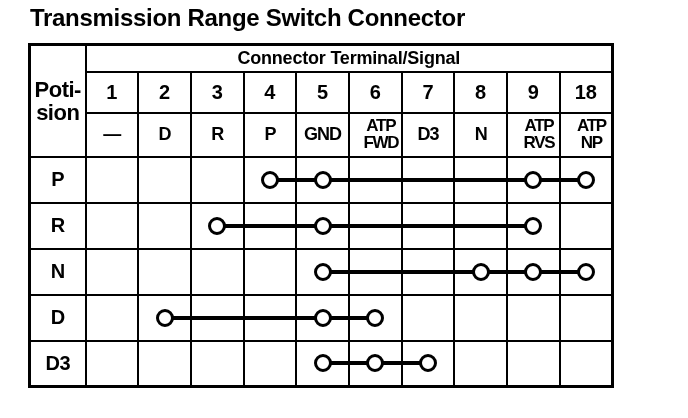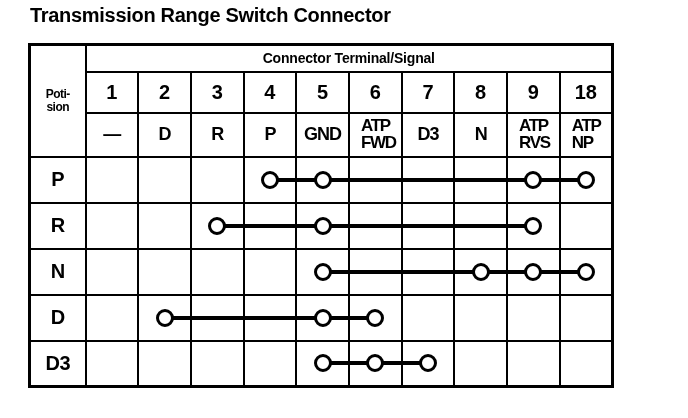--- a/index.html
+++ b/index.html
@@ -10,21 +10,21 @@
     background: #ffffff;
     color: #000000;
     font-family: "Liberation Sans", sans-serif;
     overflow: hidden;
   }
   .title {
     position: absolute;
     left: 30px;
     top: 4px;
     margin: 0;
-    font-size: 20px;
+    font-size: 24px;
     font-weight: bold;
     letter-spacing: -0.3px;
     white-space: nowrap;
   }
   table.grid {
     position: absolute;
     left: 28px;
     top: 43px;
     width: 586px;
     border-collapse: collapse;
@@ -42,31 +42,31 @@
     overflow: hidden;
   }
   tr.row-group   { height: 27px; }
   tr.row-term    { height: 41px; }
   tr.row-signal  { height: 44px; }
   tr.row-data    { height: 46px; }
 
   th.corner {
     text-align: left;
     padding-left: 2px;
-    font-size: 12px;
+    font-size: 22px;
     line-height: 1.05;
     letter-spacing: -0.5px;
   }
-  th.group  { font-size: 14px; letter-spacing: -0.2px; margin-top: 32px; }
+  th.group  { font-size: 18px; letter-spacing: -0.2px; margin-top: 32px; }
   th.term   { font-size: 20px; }
   th.signal { font-size: 18px; letter-spacing: -1px; }
   th.signal.two-line {
     font-size: 17px;
     line-height: 0.95;
-    text-align: left;
+    text-align: center;
     padding-left: 11px;
     letter-spacing: -1.3px;
   }
   th.pos { font-size: 20px; letter-spacing: -0.5px; }
 
   td.cc { position: relative; }
   td.cc .ln {
     position: absolute;
     top: 50%;
     height: 4px;

